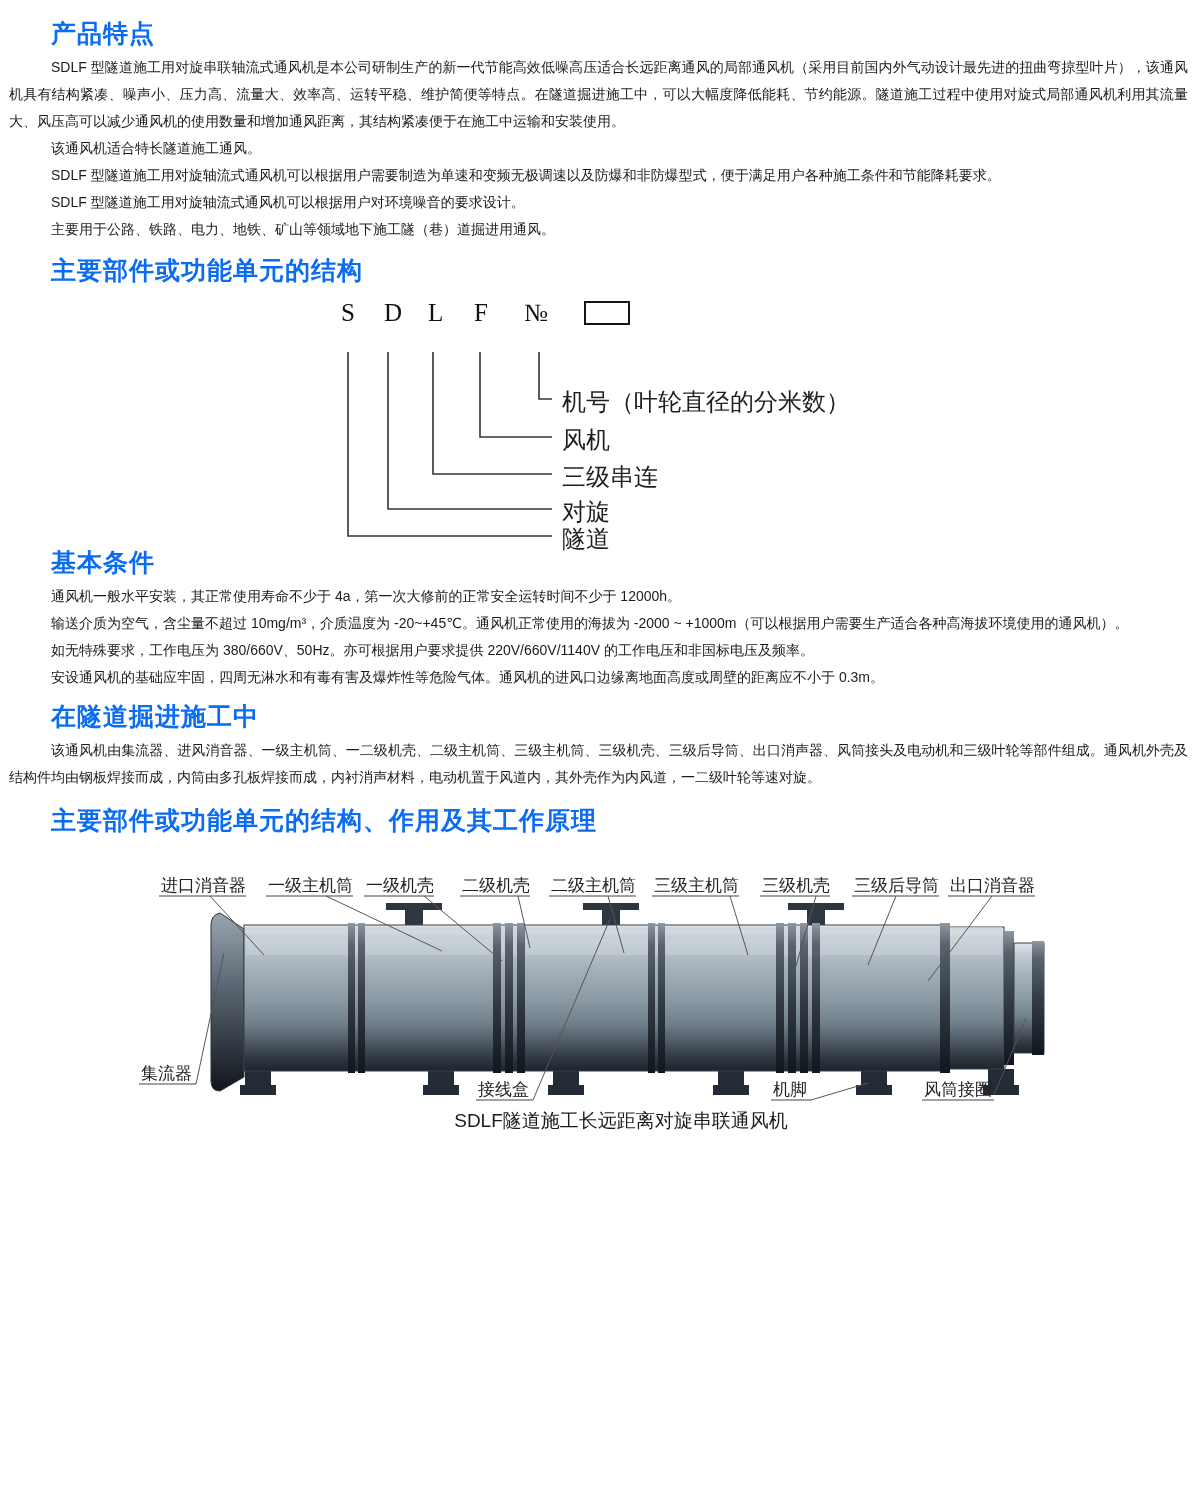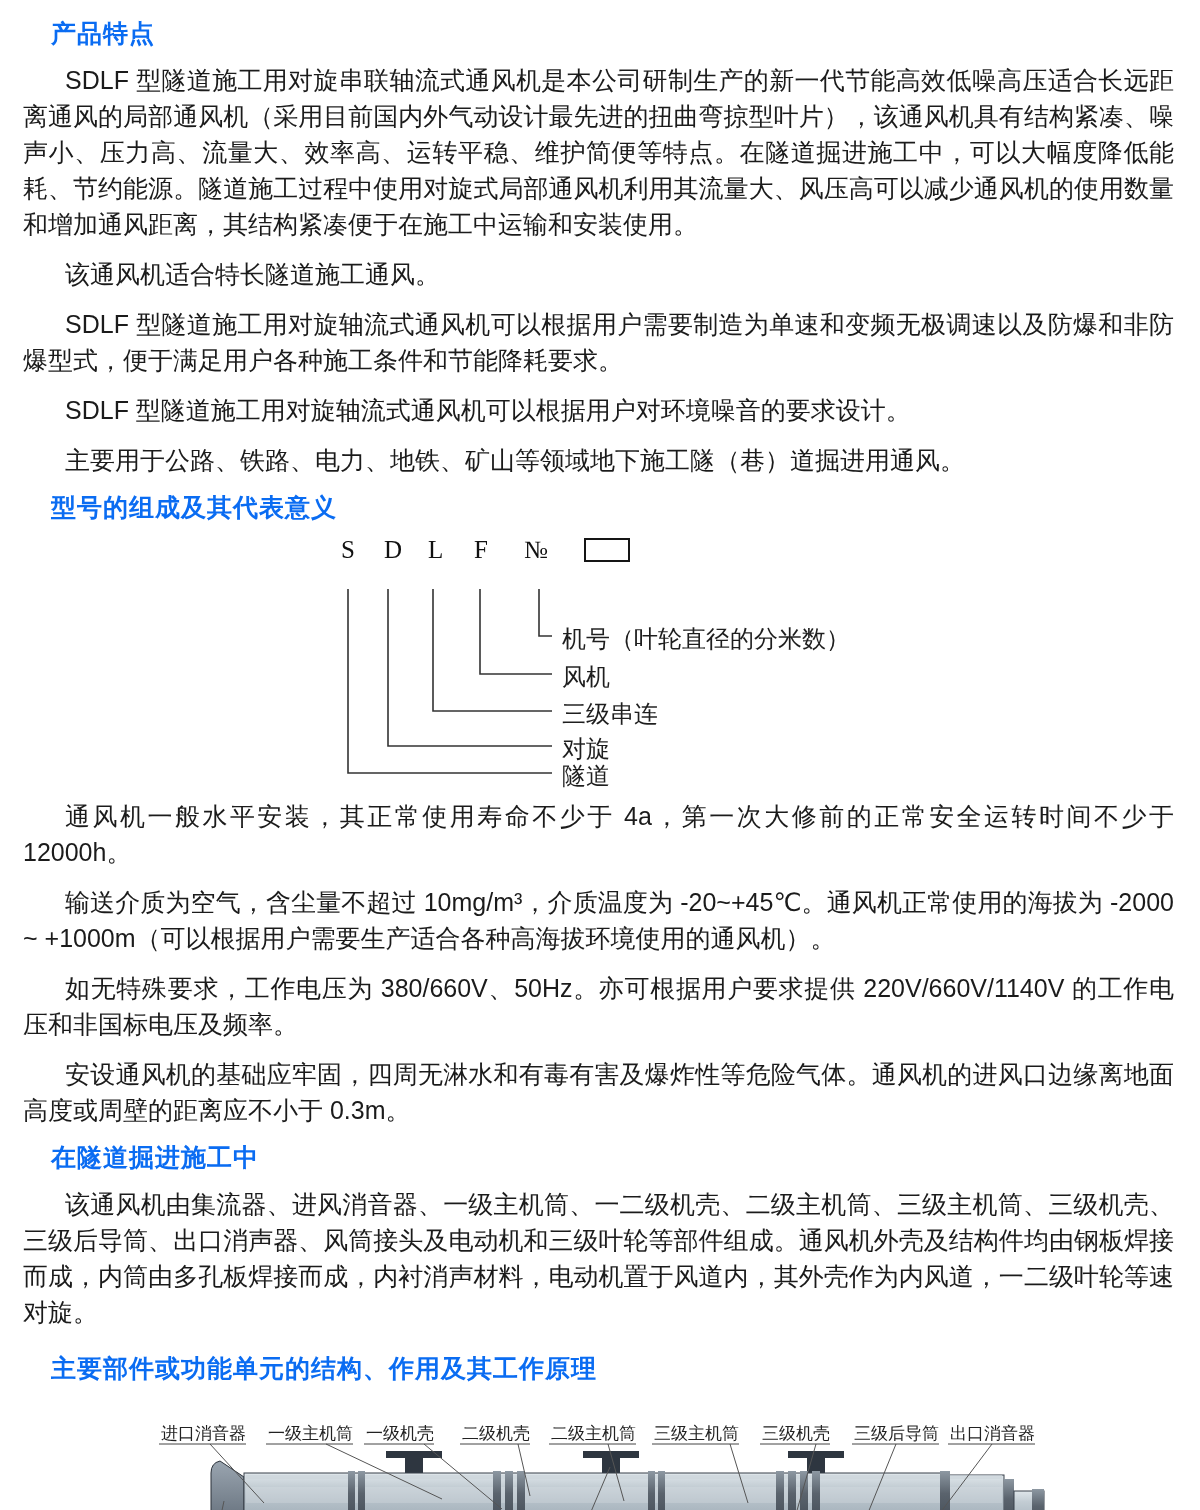--- a/index.html
+++ b/index.html
@@ -10,21 +10,21 @@
     font-family:"Liberation Sans","DejaVu Sans",sans-serif;
     color:var(--ink);
   }
   .page { width:1200px; padding:6px 12px 0 9px; }
   h2.sec {
     color:var(--accent); font-size:25px; font-weight:bold;
     margin:12px 0 6px 42px; line-height:30px; letter-spacing:1px;
   }
   h2.sec.tight { margin-top:0; }
   p.body {
-    font-size:25px; line-height:36px; margin:14px;
+    font-size:14px; line-height:27px; margin:0;
     text-align:justify; text-indent:42px; color:var(--ink);
   }
   
   .model-diagram { position:relative; width:1175px; height:256px; }
   .model-diagram svg.lines { position:absolute; left:-13px; top:0; }
   .code-letter {
     position:absolute; top:8px; font-family:"Liberation Serif","DejaVu Serif",serif;
     font-size:25px; color:#111;
   }
   .code-box {
@@ -46,21 +46,21 @@
 <div class="page">
 
   <h2 class="sec">产品特点</h2>
   <p class="body">SDLF 型隧道施工用对旋串联轴流式通风机是本公司研制生产的新一代节能高效低噪高压适合长远距离通风的局部通风机（采用目前国内外气动设计最先进的扭曲弯掠型叶片），该通风机具有结构紧凑、噪声小、压力高、流量大、效率高、运转平稳、维护简便等特点。在隧道掘进施工中，可以大幅度降低能耗、节约能源。隧道施工过程中使用对旋式局部通风机利用其流量大、风压高可以减少通风机的使用数量和增加通风距离，其结构紧凑便于在施工中运输和安装使用。</p>
   <p class="body">该通风机适合特长隧道施工通风。</p>
   <p class="body">SDLF 型隧道施工用对旋轴流式通风机可以根据用户需要制造为单速和变频无极调速以及防爆和非防爆型式，便于满足用户各种施工条件和节能降耗要求。</p>
   <p class="body">SDLF 型隧道施工用对旋轴流式通风机可以根据用户对环境噪音的要求设计。</p>
 
   <p class="body">主要用于公路、铁路、电力、地铁、矿山等领域地下施工隧（巷）道掘进用通风。</p>
 
-  <h2 class="sec">型号的组成及其代表意义</h2>
+  <h2 class="sec">主要部件或功能单元的结构</h2>
 
   <div class="model-diagram">
     <svg class="lines" width="1200" height="256" viewBox="0 0 1200 256">
       <g fill="none" stroke="#333" stroke-width="1.6">
         <polyline points="352,61 352,245 556,245"></polyline>
         <polyline points="392,61 392,218 556,218"></polyline>
         <polyline points="437,61 437,183 556,183"></polyline>
         <polyline points="484,61 484,146 556,146"></polyline>
         <polyline points="543,61 543,108 556,108"></polyline>
       </g>
@@ -71,29 +71,30 @@
     <span class="code-letter" style="left:465px">F</span>
     <span class="code-letter" style="left:515px">№</span>
     <span class="code-box"></span>
     <span class="meaning" style="top:95px">机号（叶轮直径的分米数）</span>
     <span class="meaning" style="top:133px">风机</span>
     <span class="meaning" style="top:170px">三级串连</span>
     <span class="meaning" style="top:205px">对旋</span>
     <span class="meaning" style="top:232px">隧道</span>
   </div>
 
+  <h2 class="sec tight">基本条件</h2>
   <p class="body">通风机一般水平安装，其正常使用寿命不少于 4a，第一次大修前的正常安全运转时间不少于 12000h。</p>
   <p class="body">输送介质为空气，含尘量不超过 10mg/m³，介质温度为 -20~+45℃。通风机正常使用的海拔为 -2000 ~ +1000m（可以根据用户需要生产适合各种高海拔环境使用的通风机）。</p>
   <p class="body">如无特殊要求，工作电压为 380/660V、50Hz。亦可根据用户要求提供 220V/660V/1140V 的工作电压和非国标电压及频率。</p>
   <p class="body">安设通风机的基础应牢固，四周无淋水和有毒有害及爆炸性等危险气体。通风机的进风口边缘离地面高度或周壁的距离应不小于 0.3m。</p>
 
   <h2 class="sec" style="margin-top:10px">在隧道掘进施工中</h2>
   <p class="body">该通风机由集流器、进风消音器、一级主机筒、一二级机壳、二级主机筒、三级主机筒、三级机壳、三级后导筒、出口消声器、风筒接头及电动机和三级叶轮等部件组成。通风机外壳及结构件均由钢板焊接而成，内筒由多孔板焊接而成，内衬消声材料，电动机置于风道内，其外壳作为内风道，一二级叶轮等速对旋。</p>
 
-  <h2 class="sec" style="margin-top:23px">主要部件或功能单元的结构、作用及其工作原理</h2>
+  <h2 class="sec" style="margin-top:14px">主要部件或功能单元的结构、作用及其工作原理</h2>
 
   <div class="fan-diagram">
     <svg width="1200" height="331" viewBox="0 0 1200 331">
       <defs>
         <linearGradient id="gBody" x1="0" y1="0" x2="0" y2="1">
           <stop offset="0" stop-color="#dfe6ea"></stop>
           <stop offset="0.10" stop-color="#c2ccd3"></stop>
           <stop offset="0.30" stop-color="#a4b1bb"></stop>
           <stop offset="0.50" stop-color="#8d9ba6"></stop>
           <stop offset="0.68" stop-color="#707e8a"></stop>

